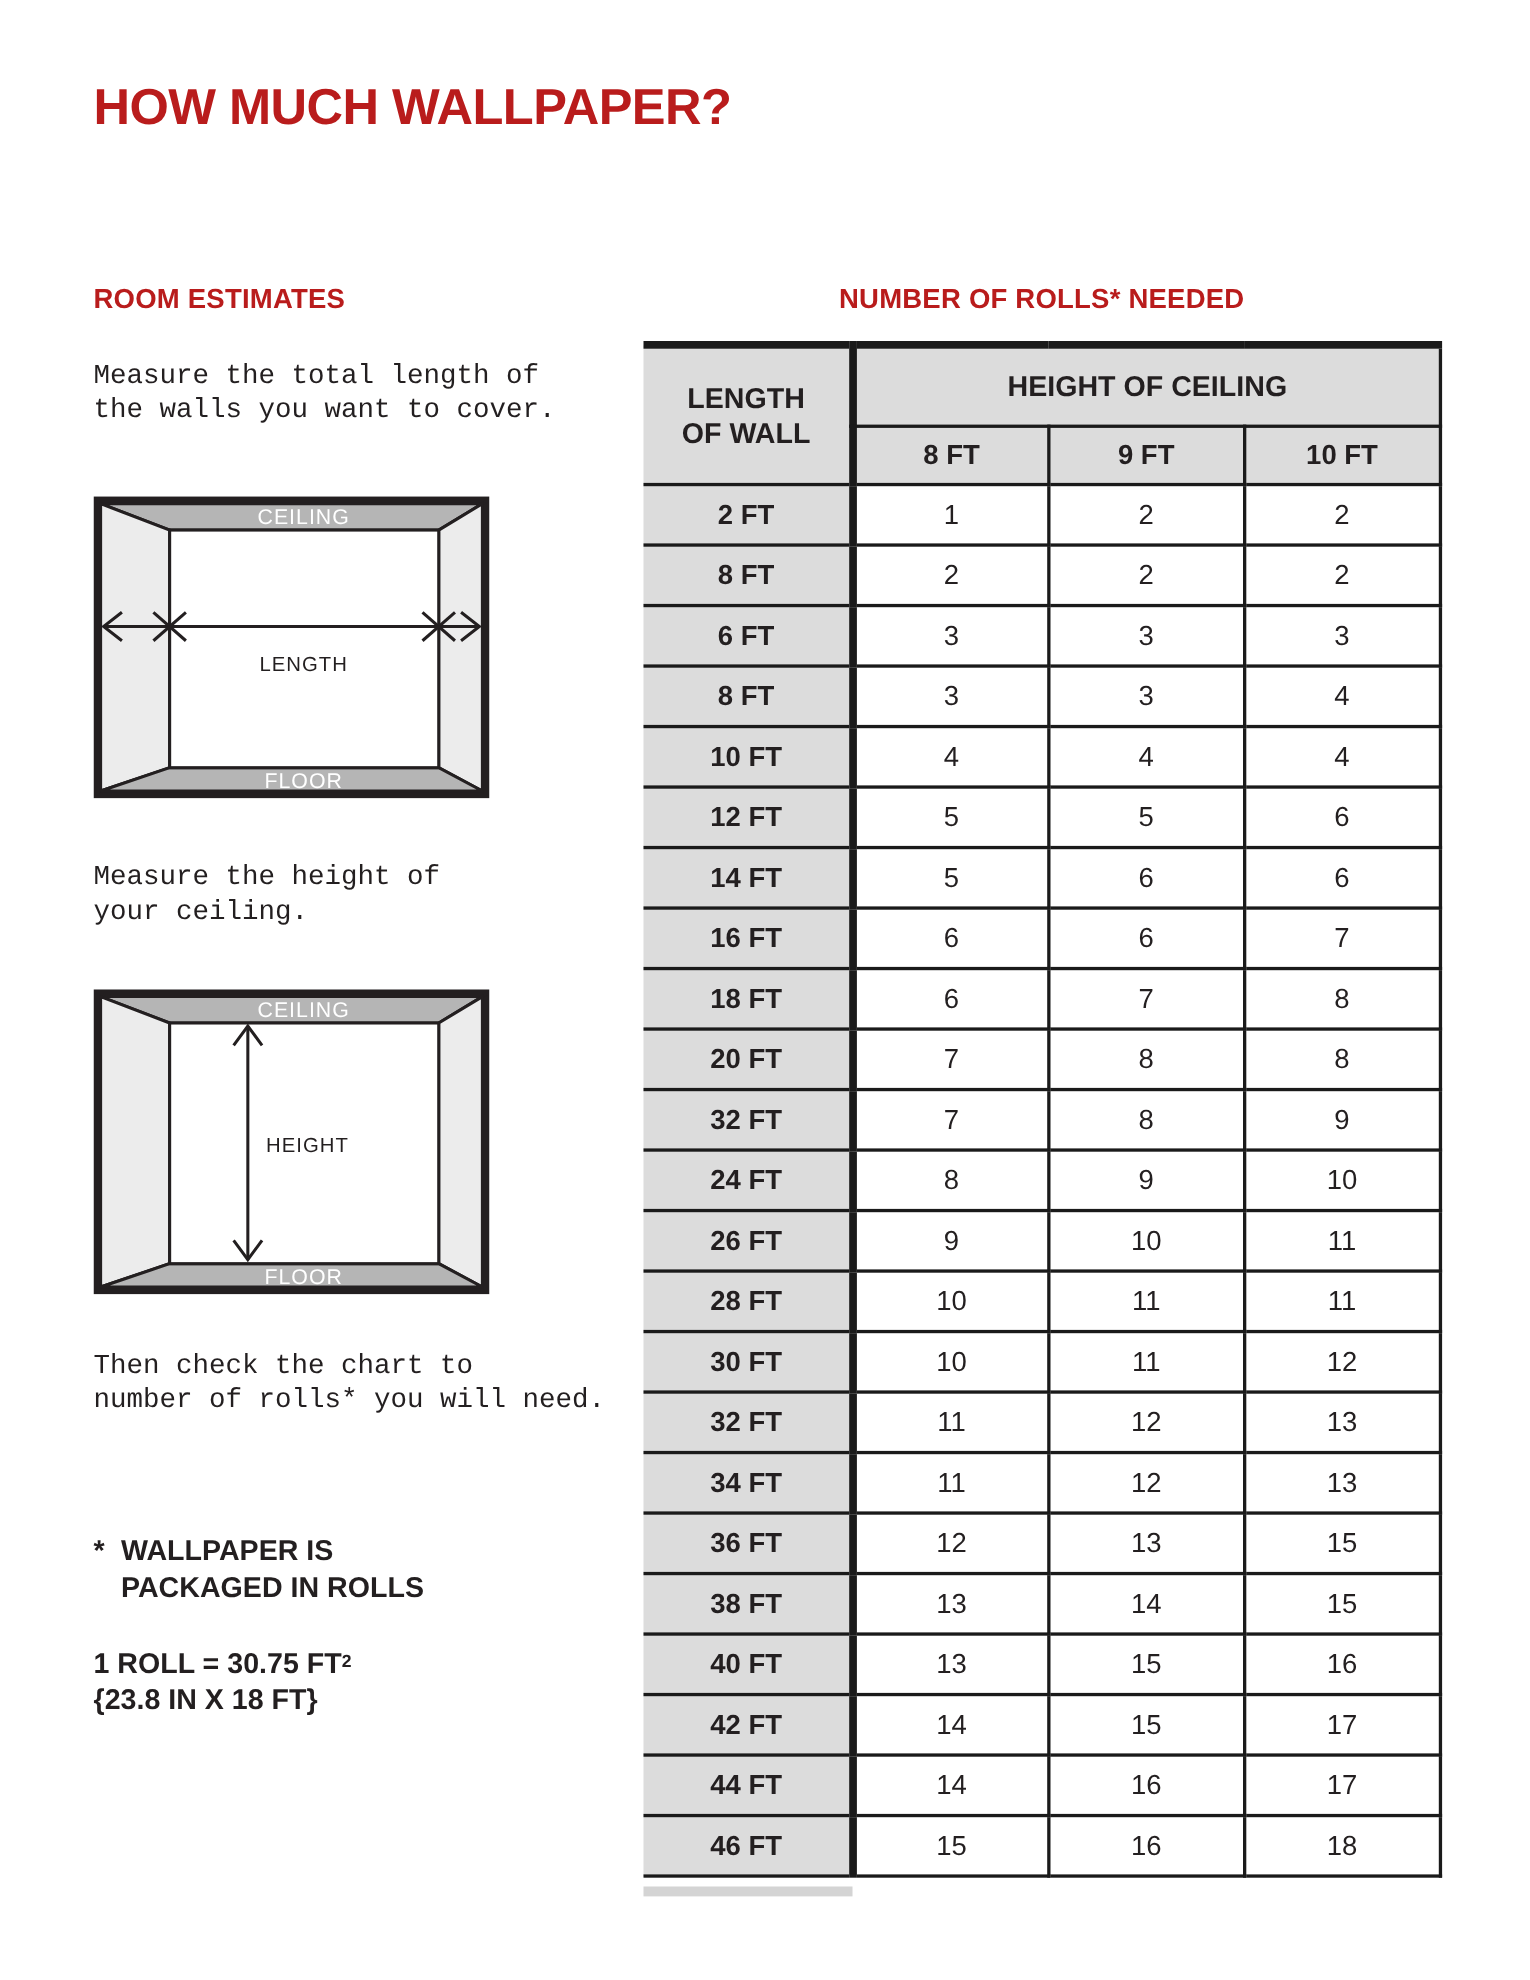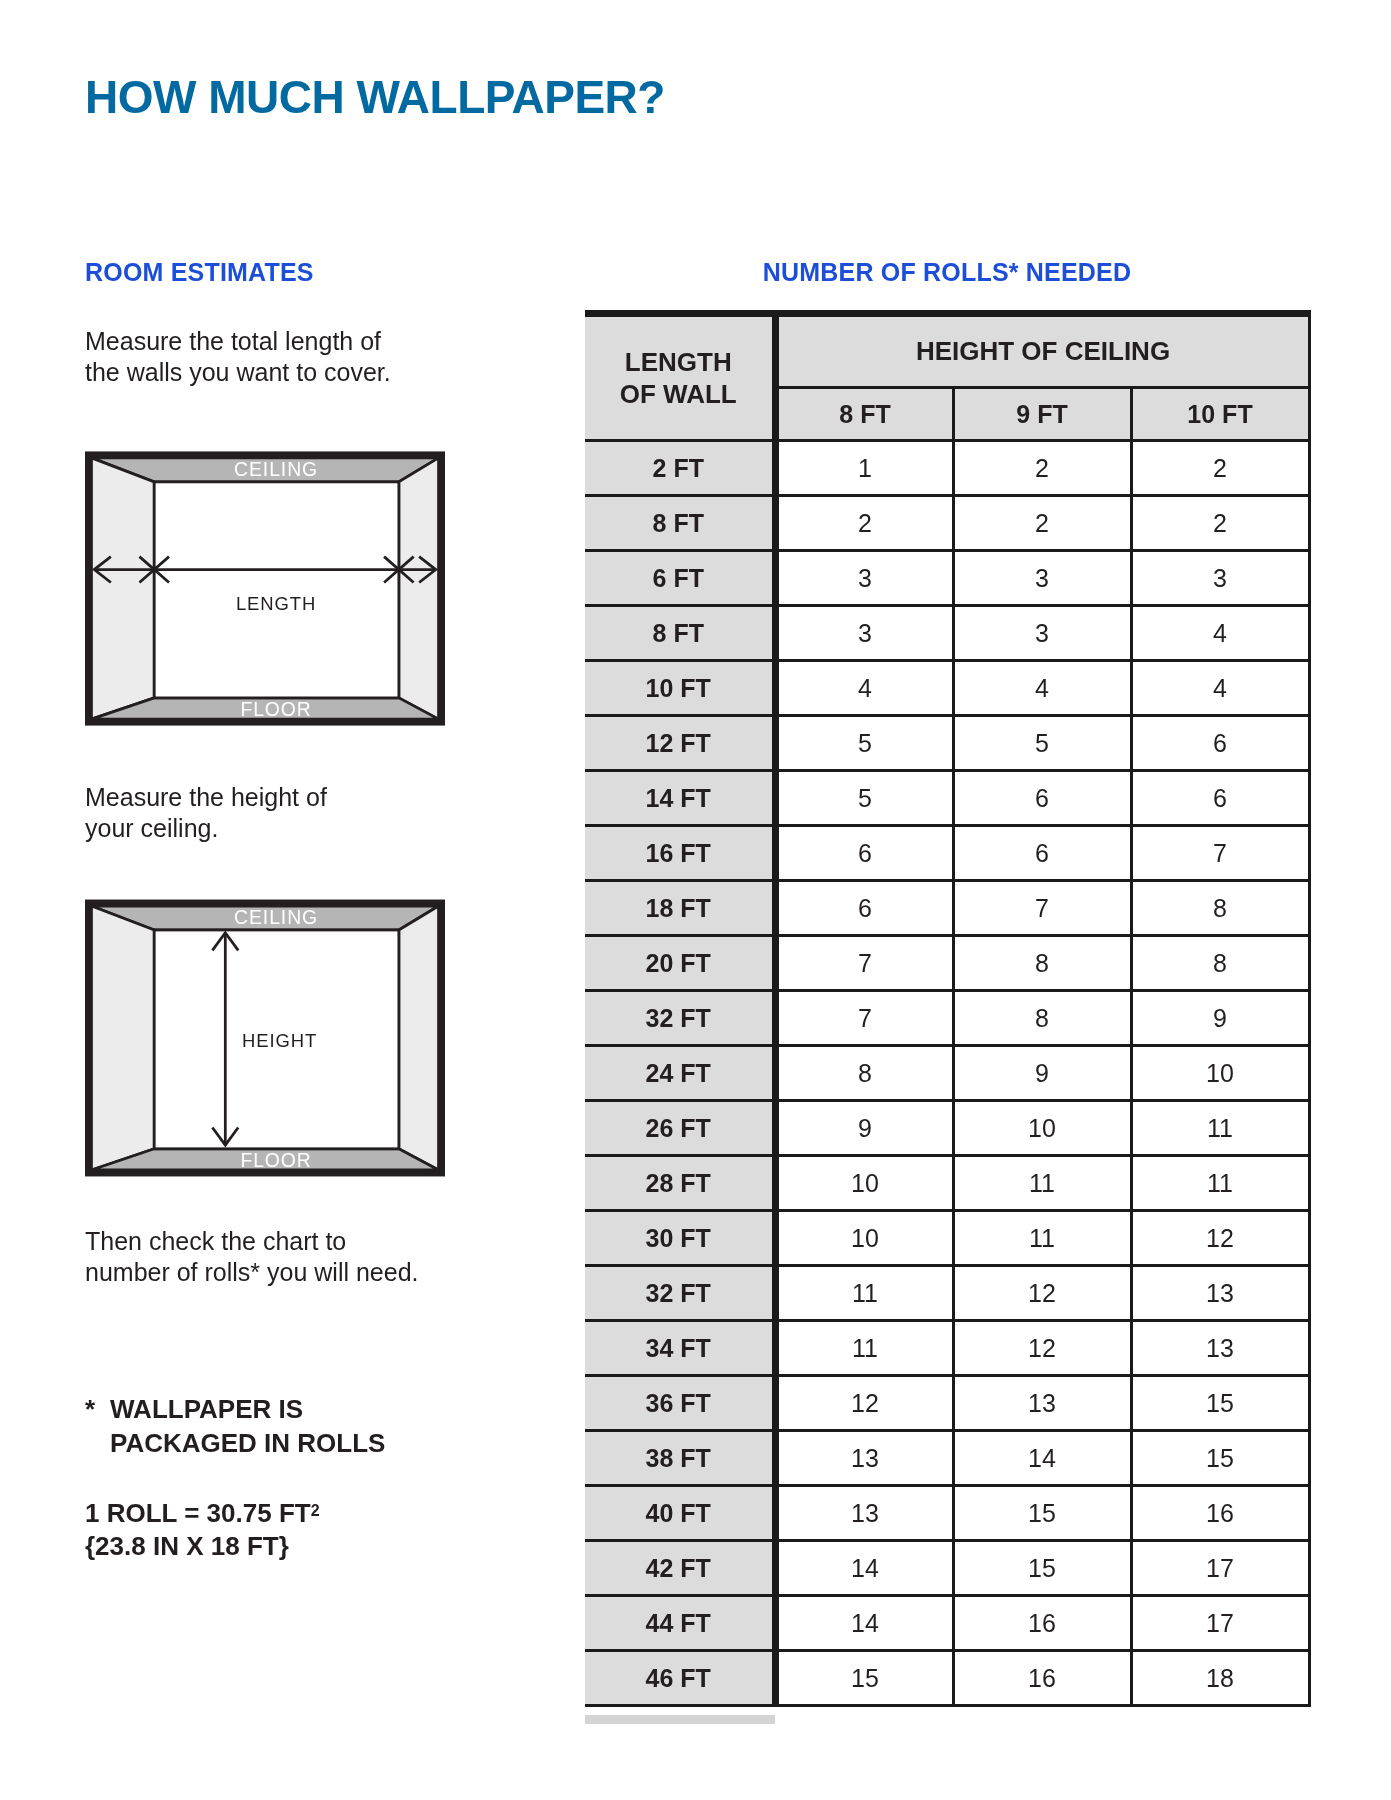--- a/index.html
+++ b/index.html
@@ -8,28 +8,28 @@
     width:1391px;height:1800px;
     background:#ffffff;
     font-family:"Liberation Sans", sans-serif;
     color:#231f20;
     overflow:hidden;
   }
   .abs{position:absolute;}
   .page-title{
     left:85px;top:70px;
     font-size:46px;font-weight:bold;letter-spacing:-0.5px;
-    color:#0369a1;
+    color:#b91c1c;
   }
   .section-heading{
-    font-size:25px;font-weight:bold;color:#1d4ed8;letter-spacing:0.2px;
+    font-size:25px;font-weight:bold;color:#b91c1c;letter-spacing:0.2px;
   }
   .left-heading{left:85px;top:258px;}
   .table-heading{left:585px;top:258px;width:724px;text-align:center;}
-  .para{left:85px;font-size:25px;line-height:31px;color:#231f20;}
+  .para{left:85px;font-size:25px;line-height:31px;color:#231f20;font-family:Liberation Mono, monospace;}
   .para1{top:326px;}
   .para2{top:782px;}
   .para3{top:1226px;}
   .diagram{left:85px;width:360px;text-align:center;}
   .diagram1{top:440px;height:297px;}
   .diagram2{top:888px;height:300px;}
   .note{
     left:85px;top:1392px;
     font-size:26px;font-weight:bold;line-height:34px;
     padding-left:25px;

